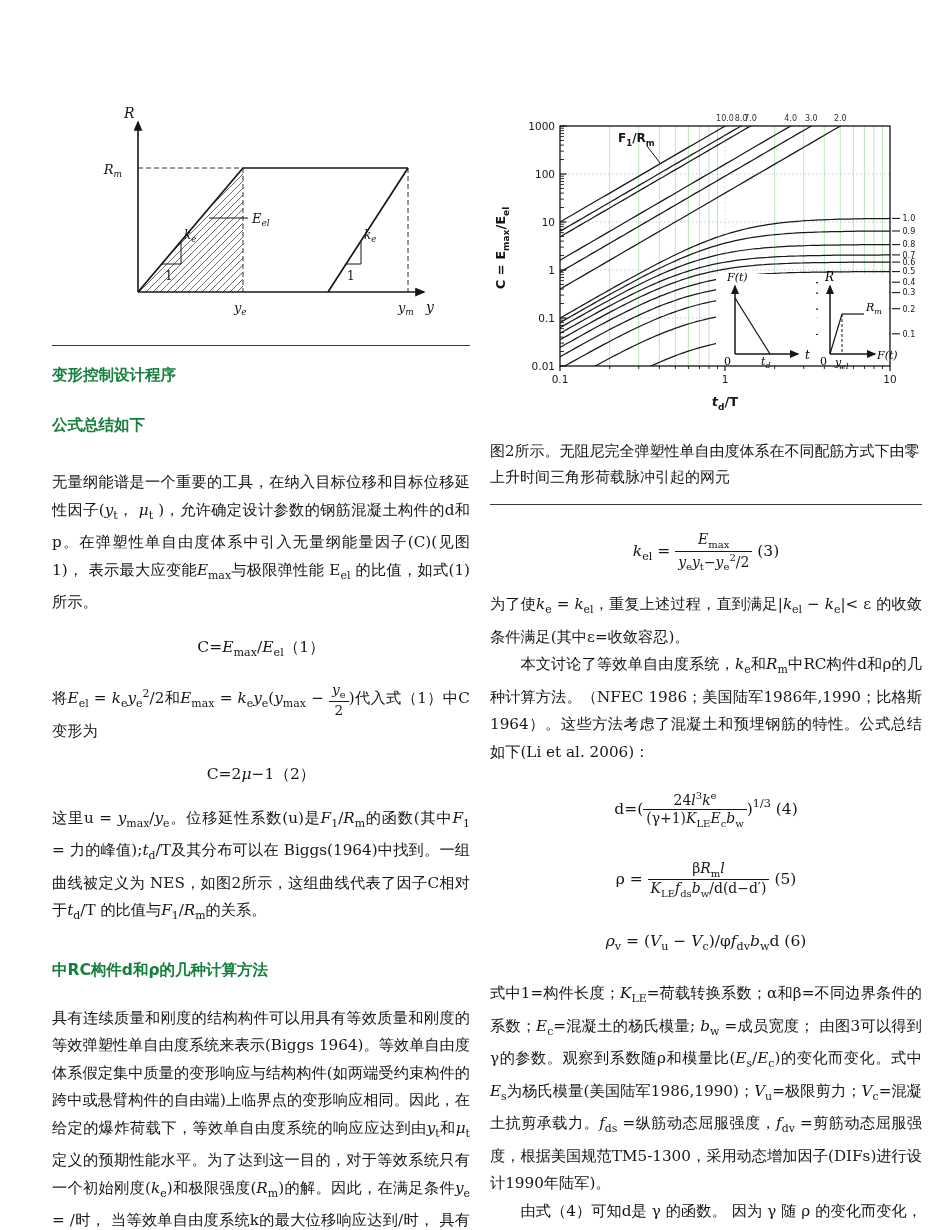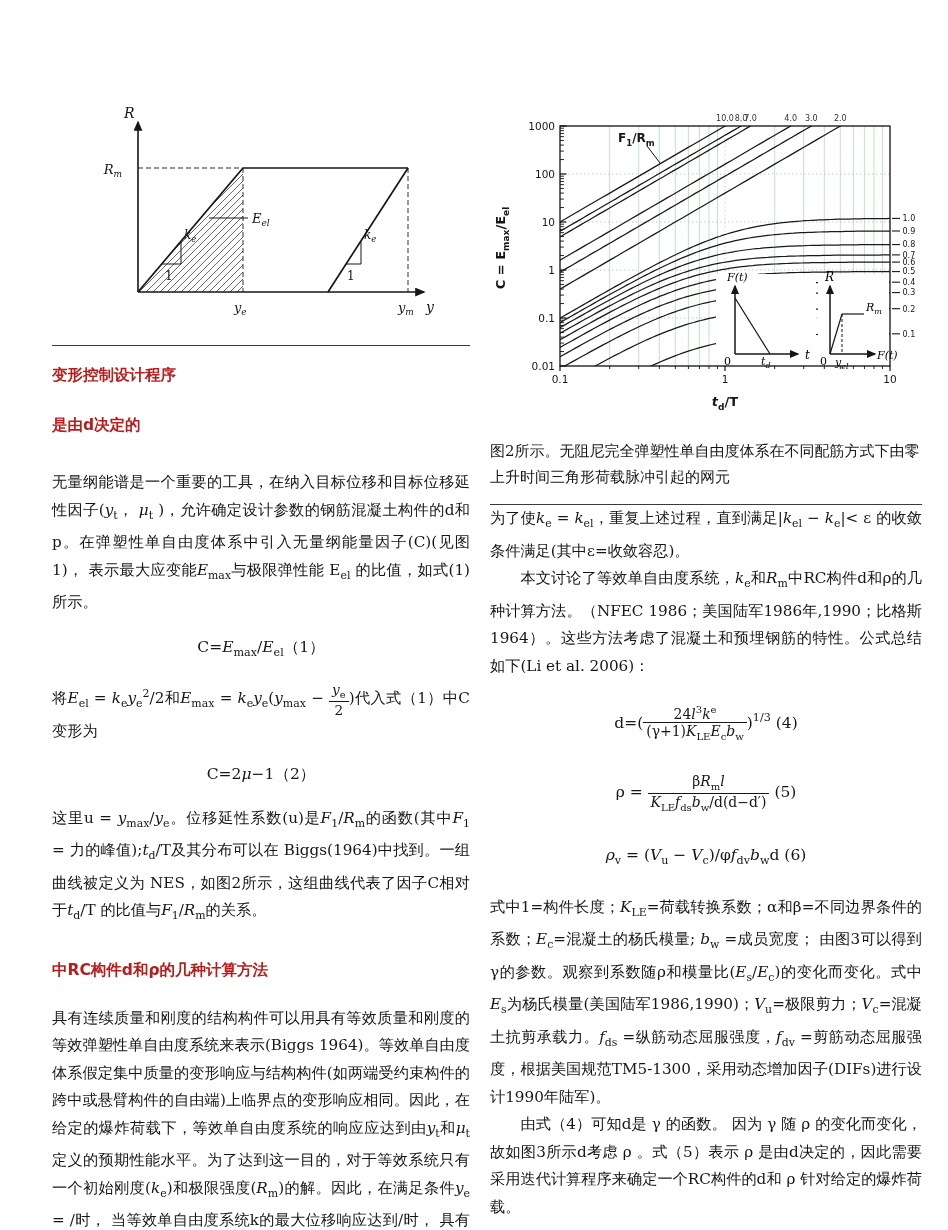--- a/index.html
+++ b/index.html
@@ -4,21 +4,21 @@
 <style>
   html,body{margin:0;padding:0;background:#fff;}
   .page{width:948px;height:1230px;overflow:hidden;background:#fff;position:relative;
         font-family:"DejaVu Serif","Liberation Serif",serif;color:#161616;}
   .cols{display:flex;align-items:flex-start;}
   .col-l{width:418px;margin-left:52px;}
   .col-r{width:432px;margin-left:20px;}
   p.body{font-size:15.2px;line-height:27.5px;margin:0;text-align:justify;}
   .indent{text-indent:2em;}
   h3.sec{font-family:"DejaVu Sans","Liberation Sans",sans-serif;font-size:15.5px;
-         font-weight:bold;margin:0;color:#b91c1c;}
+         font-weight:bold;margin:0;color:#15803d;}
   .caption{font-size:15px;line-height:26px;}
   .cap-center{text-align:center;}
   .eq{font-size:15.5px;text-align:center;line-height:1.5;}
   sub{font-size:0.72em;}
   sup{font-size:0.72em;}
   .frac{display:inline-block;vertical-align:middle;text-align:center;line-height:1.2;font-size:0.9em;}
   .fn{display:block;border-bottom:1px solid #161616;padding:0 3px;}
   .fd{display:block;padding:0 3px;}
   hr.rule{border:none;border-top:1.6px solid #3a3a3a;margin:0;}
   svg text{font-family:"DejaVu Sans","Liberation Sans",sans-serif;}
@@ -82,21 +82,21 @@
             <text class="ser" x="288" y="143" font-size="12" font-style="italic"><tspan>k</tspan><tspan dy="3" font-size="8.5">e</tspan></text>
             <text class="ser" x="89" y="184" font-size="12">1</text>
             <text class="ser" x="271" y="184" font-size="12">1</text>
           </g>
         </svg>
       </div>
 
       <hr class="rule" style="margin-top:13px;">
 
       <h3 class="sec" style="margin-top:19px;">变形控制设计程序</h3>
-      <h3 class="sec" style="margin-top:29px;">是由d决定的</h3>
+      <h3 class="sec" style="margin-top:29px;">公式总结如下</h3>
 
       <p class="body" style="margin-top:33px;">无量纲能谱是一个重要的工具，在纳入目标位移和目标位移延性因子(<i>y</i><sub>t</sub>， <i>μ</i><sub>t</sub> )，允许确定设计参数的钢筋混凝土构件的d和p。在弹塑性单自由度体系中引入无量纲能量因子(C)(见图1)， 表示最大应变能<i>E</i><sub>max</sub>与极限弹性能 E<sub>el</sub> 的比值，如式(1)所示。</p>
       <div class="eq" style="margin:19px 0;">C=<i>E</i><sub>max</sub>/<i>E</i><sub>el</sub>（1）</div>
       <p class="body">将<i>E</i><sub>el</sub> = <i>k</i><sub>e</sub><i>y</i><sub>e</sub><sup>2</sup>/2和<i>E</i><sub>max</sub> = <i>k</i><sub>e</sub><i>y</i><sub>e</sub>(<i>y</i><sub>max</sub> − <span class="frac"><span class="fn"><i>y</i><sub>e</sub></span><span class="fd">2</span></span>)代入式（1）中C变形为</p>
       <div class="eq" style="margin:18px 0;">C=2<i>μ</i>−1（2）</div>
       <p class="body">这里u = <i>y</i><sub>max</sub>/<i>y</i><sub>e</sub>。位移延性系数(u)是<i>F</i><sub>1</sub>/<i>R</i><sub>m</sub>的函数(其中<i>F</i><sub>1</sub> = 力的峰值);<i>t</i><sub>d</sub>/T及其分布可以在 Biggs(1964)中找到。一组曲线被定义为 NES，如图2所示，这组曲线代表了因子C相对于<i>t</i><sub>d</sub>/T 的比值与<i>F</i><sub>1</sub>/<i>R</i><sub>m</sub>的关系。</p>
 
       <h3 class="sec" style="margin-top:30px;">中RC构件d和ρ的几种计算方法</h3>
       <p class="body" style="margin-top:24px;">具有连续质量和刚度的结构构件可以用具有等效质量和刚度的等效弹塑性单自由度系统来表示(Biggs 1964)。等效单自由度体系假定集中质量的变形响应与结构构件(如两端受约束构件的跨中或悬臂构件的自由端)上临界点的变形响应相同。因此，在给定的爆炸荷载下，等效单自由度系统的响应应达到由<i>y</i><sub>t</sub>和<i>μ</i><sub>t</sub>定义的预期性能水平。为了达到这一目的，对于等效系统只有一个初始刚度(<i>k</i><sub>e</sub>)和极限强度(<i>R</i><sub>m</sub>)的解。因此，在满足条件<i>y</i><sub>e</sub> = /时， 当等效单自由度系统k的最大位移响应达到/时， 具有初始刚度的等效系统的最大位移既大于也小于，但不等于。等价单自由度系统的和的具体解可以通过迭代过程得到。假设得到系统的初始刚度、参数/ 和/T，然后参照图2的 NES曲线，得到其值C和。然而，的值会导致新的刚度与</p>
     </div>
@@ -293,20 +293,21 @@
 
           <text x="235" y="298" font-size="13" font-weight="bold" text-anchor="middle" fill="#161616"><tspan font-style="italic">t</tspan><tspan dy="3.5" font-size="9">d</tspan><tspan dy="-3.5">/T</tspan></text>
           <text x="15" y="140" font-size="13" font-weight="bold" text-anchor="middle" fill="#161616" transform="rotate(-90,15,140)"><tspan>C = E</tspan><tspan dy="4" font-size="9">max</tspan><tspan dy="-4">/E</tspan><tspan dy="4" font-size="9">el</tspan></text>
         </svg>
 
         <div class="caption" style="margin-top:8px;">图2所示。无阻尼完全弹塑性单自由度体系在不同配筋方式下由零上升时间三角形荷载脉冲引起的网元</div>
       </div>
 
       <hr class="rule" style="margin-top:14px;">
 
+      <div class="eq" style="margin:26px 0 18px 0;"><i>k</i><sub>el</sub> = <span class="frac"><span class="fn"><i>E</i><sub>max</sub></span><span class="fd"><i>y</i><sub>e</sub><i>y</i><sub>t</sub>−<i>y</i><sub>e</sub><sup>2</sup>/2</span></span>  (3)</div>
       <p class="body">为了使<i>k</i><sub>e</sub> = <i>k</i><sub>el</sub>，重复上述过程，直到满足|<i>k</i><sub>el</sub> − <i>k</i><sub>e</sub>|&lt; ε 的收敛条件满足(其中ε=收敛容忍)。</p>
       <p class="body indent">本文讨论了等效单自由度系统，<i>k</i><sub>e</sub>和<i>R</i><sub>m</sub>中RC构件d和ρ的几种计算方法。（NFEC 1986；美国陆军1986年,1990；比格斯1964）。这些方法考虑了混凝土和预埋钢筋的特性。公式总结如下(Li et al. 2006)：</p>
       <div class="eq" style="margin:24px 0;">d=(<span class="frac"><span class="fn">24<i>l</i><sup>3</sup><i>k</i><sup>e</sup></span><span class="fd">(γ+1)<i>K</i><sub>LE</sub><i>E</i><sub>c</sub><i>b</i><sub>w</sub></span></span>)<sup>1/3</sup>  (4)</div>
       <div class="eq" style="margin:30px 0;">ρ = <span class="frac"><span class="fn">β<i>R</i><sub>m</sub><i>l</i></span><span class="fd"><i>K</i><sub>LE</sub><i>f</i><sub>ds</sub><i>b</i><sub>w</sub>/d(d−d′)</span></span>  (5)</div>
       <div class="eq" style="margin:30px 0 24px 0;"><i>ρ</i><sub>v</sub> = (<i>V</i><sub>u</sub> − <i>V</i><sub>c</sub>)/φ<i>f</i><sub>dv</sub><i>b</i><sub>w</sub>d  (6)</div>
       <p class="body">式中1=构件长度；<i>K</i><sub>LE</sub>=荷载转换系数；α和β=不同边界条件的系数；<i>E</i><sub>c</sub>=混凝土的杨氏模量; <i>b</i><sub>w</sub> =成员宽度； 由图3可以得到γ的参数。观察到系数随ρ和模量比(<i>E</i><sub>s</sub>/<i>E</i><sub>c</sub>)的变化而变化。式中<i>E</i><sub>s</sub>为杨氏模量(美国陆军1986,1990)；<i>V</i><sub>u</sub>=极限剪力；<i>V</i><sub>c</sub>=混凝土抗剪承载力。<i>f</i><sub>ds</sub> =纵筋动态屈服强度，<i>f</i><sub>dv</sub> =剪筋动态屈服强度，根据美国规范TM5-1300，采用动态增加因子(DIFs)进行设计1990年陆军)。</p>
       <p class="body indent">由式（4）可知d是 γ 的函数。 因为 γ 随 ρ 的变化而变化，故如图3所示d考虑 ρ 。式（5）表示 ρ 是由d决定的，因此需要采用迭代计算程序来确定一个RC构件的d和 ρ 针对给定的爆炸荷载。</p>
     </div>
   </div>
 </div>

